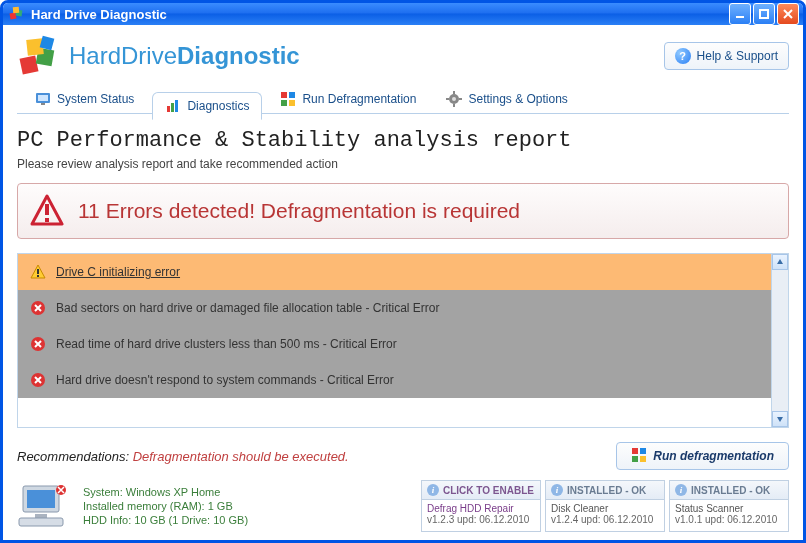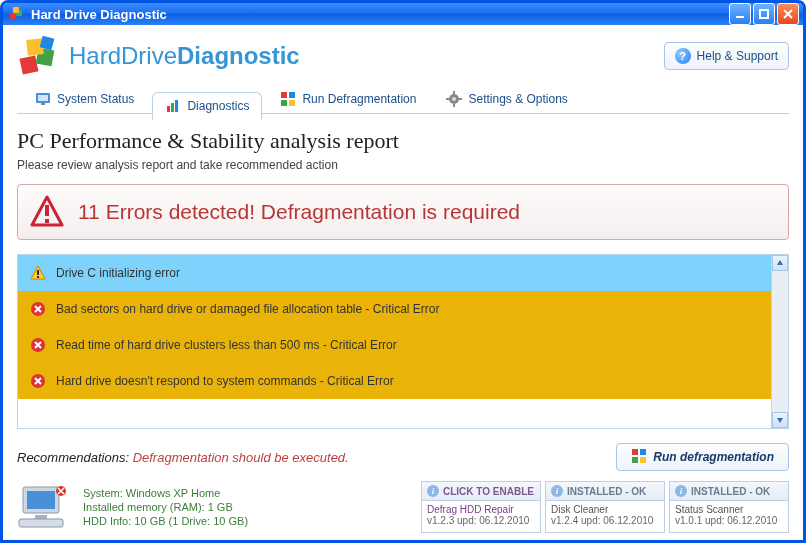--- a/index.html
+++ b/index.html
@@ -25,34 +25,34 @@
 .brand-text .bold { font-weight: bold; }
 
 .help-btn { height: 28px; padding: 0 10px; border: 1px solid #a7c5e8; border-radius: 4px; background: linear-gradient(to bottom, #fdfdfd, #eef3f9); display: flex; align-items: center; gap: 6px; color: #1a4f8a; cursor: pointer; }
 .help-btn .qmark { width: 16px; height: 16px; border-radius: 50%; background: radial-gradient(circle at 30% 30%, #8fc9ff, #2a7ff5); color: #fff; font-weight: bold; font-size: 11px; display: flex; align-items: center; justify-content: center; }
 
 .tabbar { display: flex; gap: 6px; border-bottom: 1px solid #b8d0e9; padding-left: 6px; }
 .tab { height: 28px; padding: 0 12px; display: flex; align-items: center; gap: 6px; color: #1a4f8a; border-radius: 6px 6px 0 0; cursor: pointer; font-size: 12px; }
 .tab.active { background: #fff; border: 1px solid #b8d0e9; border-bottom: 1px solid #fff; position: relative; top: 7px; }
 .tab .tab-icon { width: 16px; height: 16px; }
 
-.report-heading { font-family: Liberation Serif, serif; font-size: 22px; color: #222; margin-top: 14px; }
+.report-heading { font-family: Liberation Mono, monospace; font-size: 22px; color: #222; margin-top: 14px; }
 .report-sub { color: #444; margin-top: 4px; }
 
 .alert-box { margin-top: 12px; border: 1px solid #d7a8a8; border-radius: 4px; background: linear-gradient(to bottom, #fefcfc, #f5eded); padding: 10px 12px; display: flex; align-items: center; gap: 14px; }
 .alert-box .warn-icon { width: 34px; height: 34px; }
 .alert-box .alert-text { font-family: "Trebuchet MS", Arial, sans-serif; font-size: 21px; color: #b83535; }
 
 .error-panel { margin-top: 14px; border: 1px solid #c0d5ea; display: flex; flex-direction: column; height: 175px; }
 .error-panel-inner { flex: 1; display: flex; }
 .error-list { flex: 1; display: flex; flex-direction: column; }
 .error-caption { padding: 4px 8px; color: #333; border-bottom: 1px solid #dfe6ed; }
 .error-row { display: flex; align-items: center; gap: 10px; padding: 10px 12px; font-size: 12px; }
-.error-row.warn { background: #7dd3fc; color: #333; }
-.error-row.crit { background: #eab308; color: #333; }
+.error-row.warn { background: #fdba74; color: #333; text-decoration: underline; }
+.error-row.crit { background: #a3a3a3; color: #333; }
 .error-row .row-icon { width: 16px; height: 16px; flex-shrink: 0; }
 .scrollbar { width: 17px; background: #e9eef5; border-left: 1px solid #c0d5ea; display: flex; flex-direction: column; justify-content: space-between; }
 .sb-arrow { height: 16px; background: linear-gradient(to bottom, #e9f3ff, #cfe2f8); border: 1px solid #a7c5e8; display: flex; align-items: center; justify-content: center; }
 .sb-arrow svg { width: 8px; height: 8px; }
 
 .reco-row { display: flex; align-items: center; justify-content: space-between; margin-top: 14px; font-style: italic; }
 .reco-text { font-size: 13px; }
 .reco-text .label { color: #222; }
 .reco-text .value { color: #c04040; }
 .run-defrag-btn { height: 28px; padding: 0 14px; border: 1px solid #a7c5e8; border-radius: 4px; background: linear-gradient(to bottom, #fdfdfd, #eef3f9); display: flex; align-items: center; gap: 6px; color: #1a3a6a; font-weight: bold; cursor: pointer; }

